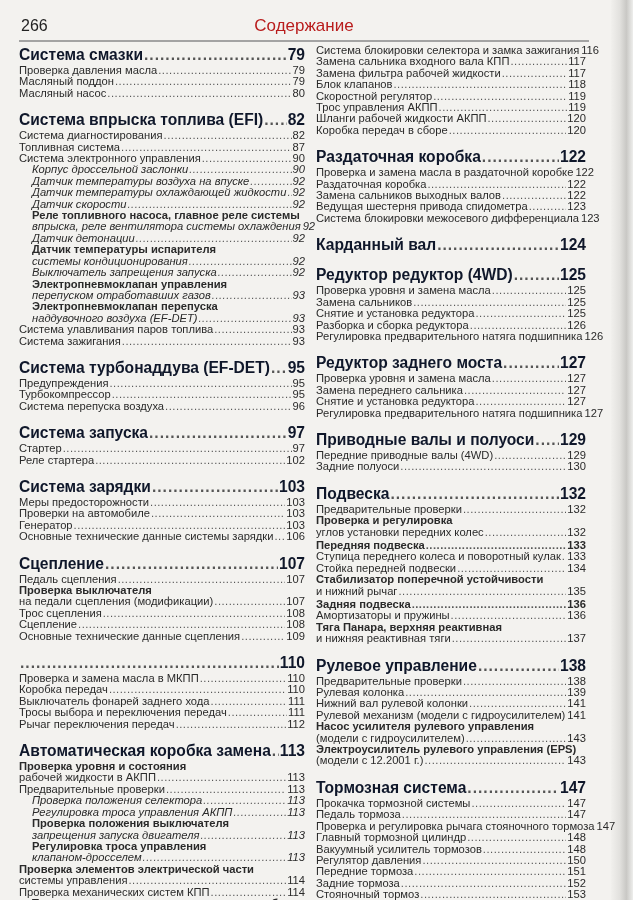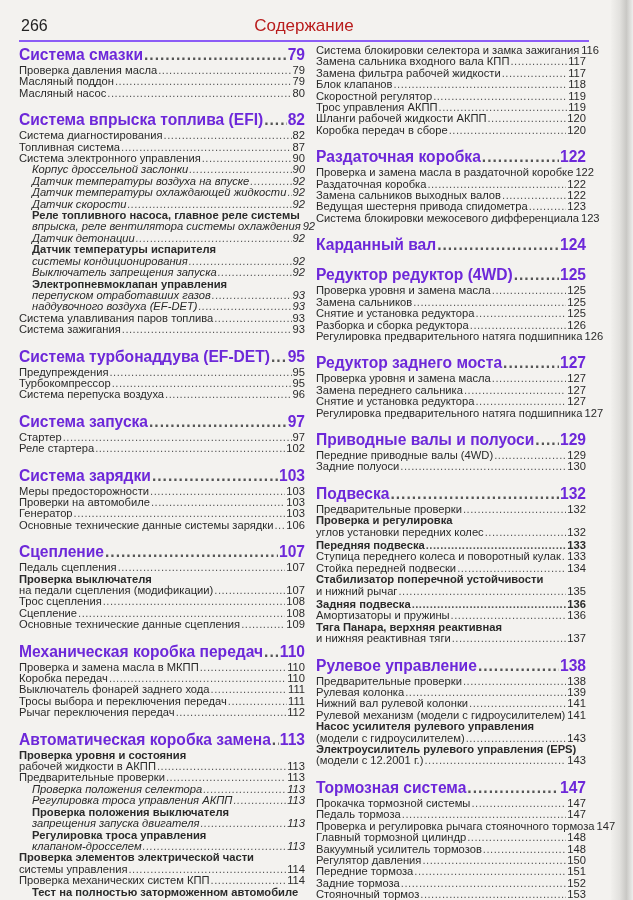--- a/index.html
+++ b/index.html
@@ -8,35 +8,35 @@
     background:#f3f2ef;
     font-family:"Liberation Sans", sans-serif;
     color:#2a2a2a;
   }
   .page-edge {
     position:absolute; top:0; right:0; width:22px; height:900px;
     background:linear-gradient(to right, #f1f0ed 0%, #e2e1de 40%, #c9c8c5 70%, #eeeeec 100%);
   }
   .header {
     position:absolute; left:19px; top:14px; width:570px; height:26px;
-    border-bottom:2px solid #8b5cf6;
+    border-bottom:2px solid #a3a3a3;
   }
   .page-num { position:absolute; left:2px; top:3px; font-size:16px; color:#222; }
   .page-title { position:absolute; left:0; width:570px; top:2px; text-align:center; font-size:17px; color:#b91c1c; }
   .col { position:absolute; top:45px; }
   .col.left { left:19px; width:286px; }
   .col.right { left:316px; width:270px; }
   .sec { margin-bottom:11px; }
   .col.right .sec { margin-bottom:11px; }
   .row { display:flex; align-items:flex-end; font-size:11.2px; line-height:11.4px; white-space:nowrap; }
   .row .lbl { flex:0 0 auto; }
   .row .dots { flex:1 1 auto; overflow:hidden; margin:0 1px; color:#555; }
   .row .dots::after { content:"................................................................................................................................................................"; letter-spacing:0.5px; }
   .row .pg { flex:0 0 auto; }
-  .row.h1 { font-size:15.6px; line-height:19px; font-weight:bold; color:#6d28d9; margin-bottom:1px; }
+  .row.h1 { font-size:15.6px; line-height:19px; font-weight:bold; color:#0f172a; margin-bottom:1px; }
   .row.h1 .lbl { font-weight:bold; }
   .row.h1 .dots::after { letter-spacing:1px; }
   .row.h2 { font-weight:bold; font-size:11.2px; margin-top:2px; }
   .row.ind { padding-left:13px;font-style:italic; }
   .cont { font-size:11.2px; line-height:11.4px; white-space:nowrap;font-weight:bold; }
   .cont.ind { padding-left:13px; }
   .col.right .row.h1 { font-size:15.6px; }
 </style>
 </head>
 <body>
@@ -133,20 +133,21 @@
         <span class="lbl">Выключатель запрещения запуска</span>
         <span class="dots"></span>
         <span class="pg">92</span>
       </div>
       <div class="cont ind">Электропневмоклапан управления</div>
       <div class="row ind">
         <span class="lbl">перепуском отработавших газов</span>
         <span class="dots"></span>
         <span class="pg">93</span>
       </div>
+      <div class="cont ind">Электропневмоклапан перепуска</div>
       <div class="row ind">
         <span class="lbl">наддувочного воздуха (EF-DET)</span>
         <span class="dots"></span>
         <span class="pg">93</span>
       </div>
       <div class="row">
         <span class="lbl">Система улавливания паров топлива</span>
         <span class="dots"></span>
         <span class="pg">93</span>
       </div>
@@ -250,21 +251,20 @@
         <span class="pg">108</span>
       </div>
       <div class="row">
         <span class="lbl">Основные технические данные сцепления</span>
         <span class="dots"></span>
         <span class="pg">109</span>
       </div>
     </div>
     <div class="sec">
       <div class="row h1">
-        <span class="lbl">Механическая коробка передач</span>
         <span class="dots"></span>
         <span class="pg">110</span>
       </div>
       <div class="row">
         <span class="lbl">Проверка и замена масла в МКПП</span>
         <span class="dots"></span>
         <span class="pg">110</span>
       </div>
       <div class="row">
         <span class="lbl">Коробка передач</span>

